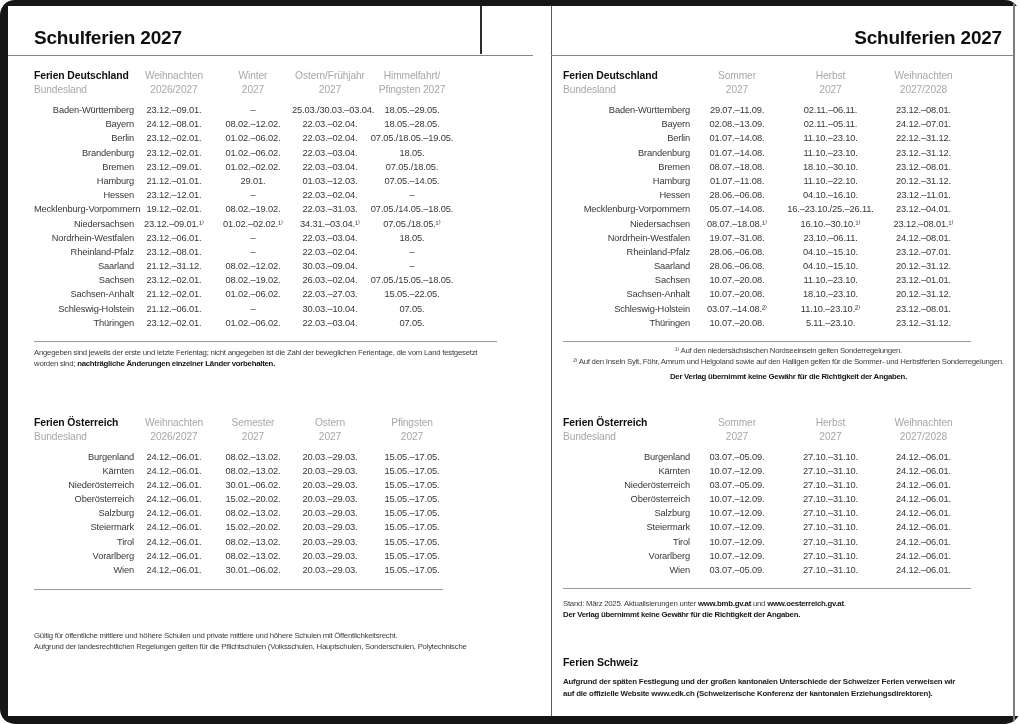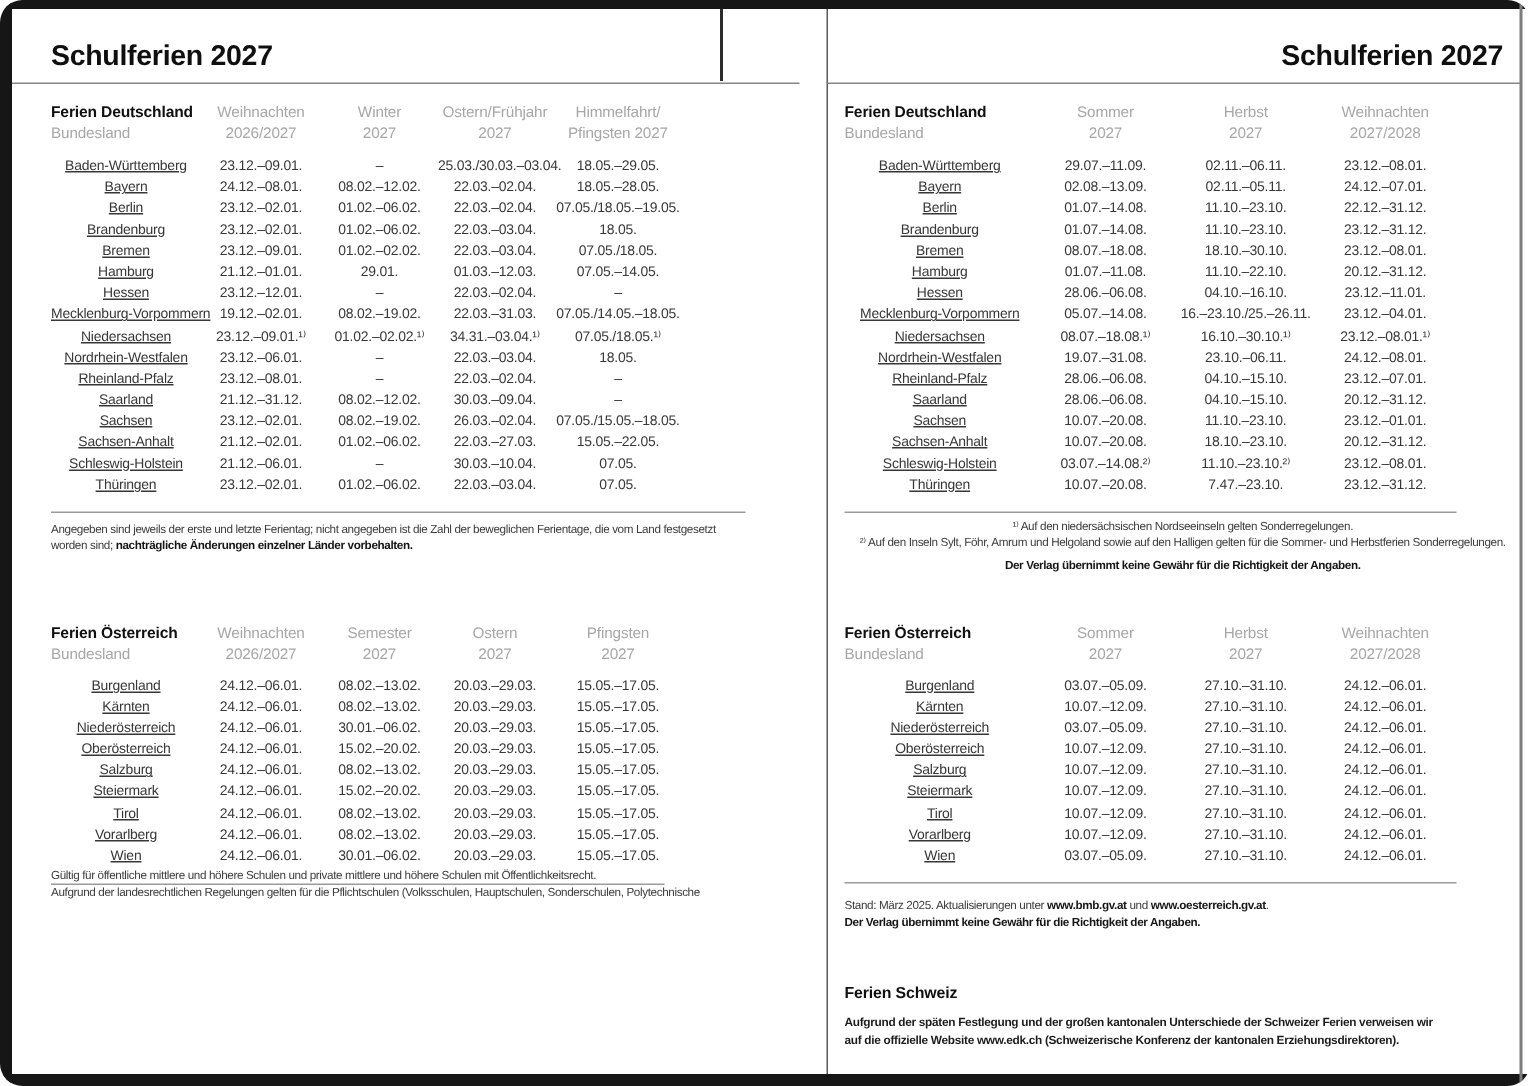--- a/index.html
+++ b/index.html
@@ -27,21 +27,21 @@
 
   .rule  { position:absolute; height:1px; background:#868686; }
   .rule2 { position:absolute; height:1px; background:#9b9b9b; }
 
   
   .row5 { display:grid; grid-template-columns:100px 80px 78px 76px 88px; }
   .row4 { display:grid; grid-template-columns:127px 94px 93px 93px; }
   .tbl  { position:absolute; }
   .tbl .trow { line-height:14.18px; font-size:9.3px; letter-spacing:-0.15px; }
   .tbl-at .trow { line-height:14.1px; }
-  .cname { text-align:center;  color:#373737; white-space:nowrap;text-decoration:underline; }
+  .cname { text-align:right;  color:#373737; white-space:nowrap; }
   .cdate { text-align:center; color:#373737; white-space:nowrap; }
 
   .thead { position:absolute; }
   .h-title { font-size:10.4px; font-weight:bold; color:#101010; white-space:nowrap; line-height:13.8px; letter-spacing:-0.1px; }
   .h-sub   { font-size:10.2px; color:#a7a7a7; line-height:13.8px; letter-spacing:-0.1px; }
   .h-col   { text-align:center; font-size:10.2px; color:#a7a7a7; line-height:13.8px; white-space:nowrap; letter-spacing:-0.1px; }
 
   .note { position:absolute; font-size:7.8px; letter-spacing:-0.25px; color:#3c3c3c; line-height:11.2px; white-space:nowrap; }
   .note b, .note .bld { color:#161616; }
   .note .gap { display:block; height:4px; }
@@ -316,21 +316,21 @@
       <div class="trow row5">
         <div class="cname">Wien</div>
         <div class="cdate">24.12.–06.01.</div>
         <div class="cdate">30.01.–06.02.</div>
         <div class="cdate">20.03.–29.03.</div>
         <div class="cdate">15.05.–17.05.</div>
       </div>
     </div>
 
   <div class="rule2" style="left:34px; top:589px; width:409px;"></div>
-  <div class="note" style="left:34px; top:578px; width:505px; overflow:hidden;">
+  <div class="note" style="left:34px; top:630px; width:505px; overflow:hidden;">
     <div>Gültig für öffentliche mittlere und höhere Schulen und private mittlere und höhere Schulen mit Öffentlichkeitsrecht.</div>
     <div>Aufgrund der landesrechtlichen Regelungen gelten für die Pflichtschulen (Volksschulen, Hauptschulen, Sonderschulen, Polytechnische</div>
   </div>
 
   <div class="page-title title-right">Schulferien 2027</div>
   <div class="rule" style="left:551px; top:55px; width:463px;"></div>
 
   <div class="thead row4" style="left:563px; top:69px; width:407px;">
     <div>
       <div class="h-title">Ferien Deutschland</div>
@@ -453,21 +453,21 @@
       <div class="trow row4">
         <div class="cname">Schleswig-Holstein</div>
         <div class="cdate">03.07.–14.08.²⁾</div>
         <div class="cdate">11.10.–23.10.²⁾</div>
         <div class="cdate">23.12.–08.01.</div>
       </div>
 
       <div class="trow row4">
         <div class="cname">Thüringen</div>
         <div class="cdate">10.07.–20.08.</div>
-        <div class="cdate">7.47.–23.10.</div>
+        <div class="cdate">5.11.–23.10.</div>
         <div class="cdate">23.12.–31.12.</div>
       </div>
     </div>
 
   <div class="rule2" style="left:563px; top:341px; width:408px;"></div>
   <div class="note" style="left:563px; top:346px; width:451px; overflow:hidden; line-height:10.8px;text-align:center;">
     <div>¹⁾ Auf den niedersächsischen Nordseeinseln gelten Sonderregelungen.</div>
     <div>²⁾ Auf den Inseln Sylt, Föhr, Amrum und Helgoland sowie auf den Halligen gelten für die Sommer- und Herbstferien Sonderregelungen.</div>
     <span class="gap"></span>
     <div><b>Der Verlag übernimmt keine Gewähr für die Richtigkeit der Angaben.</b></div>

